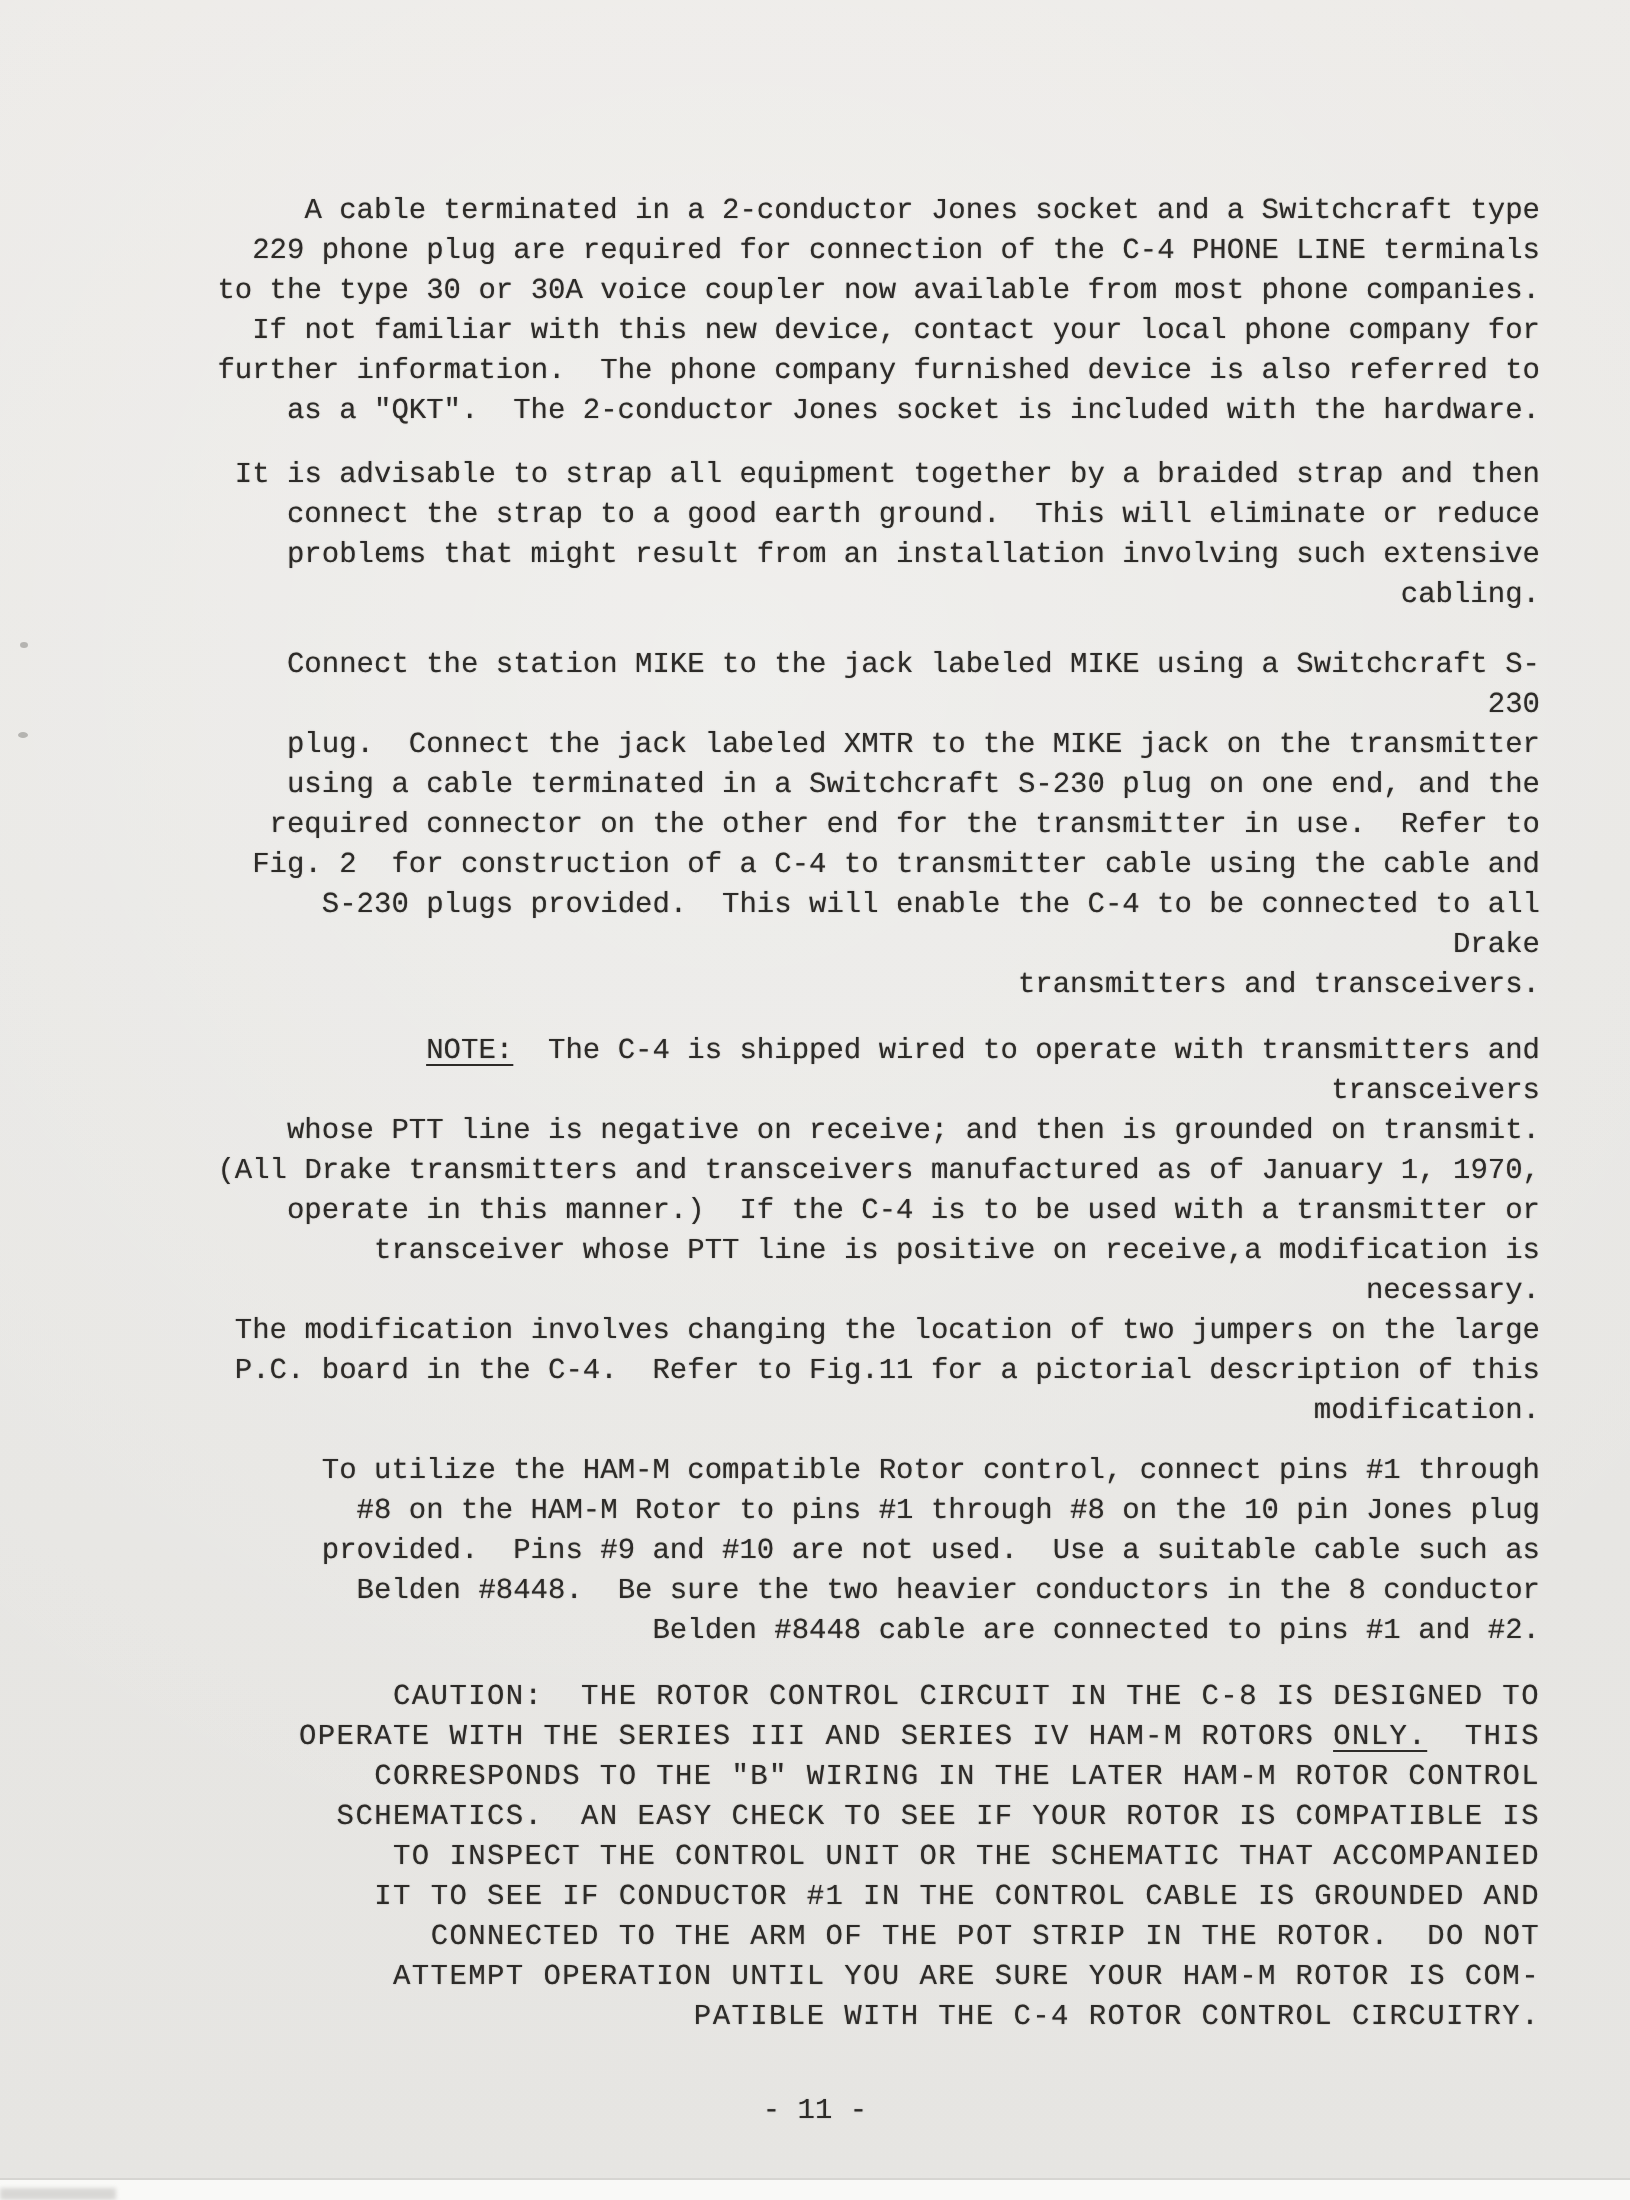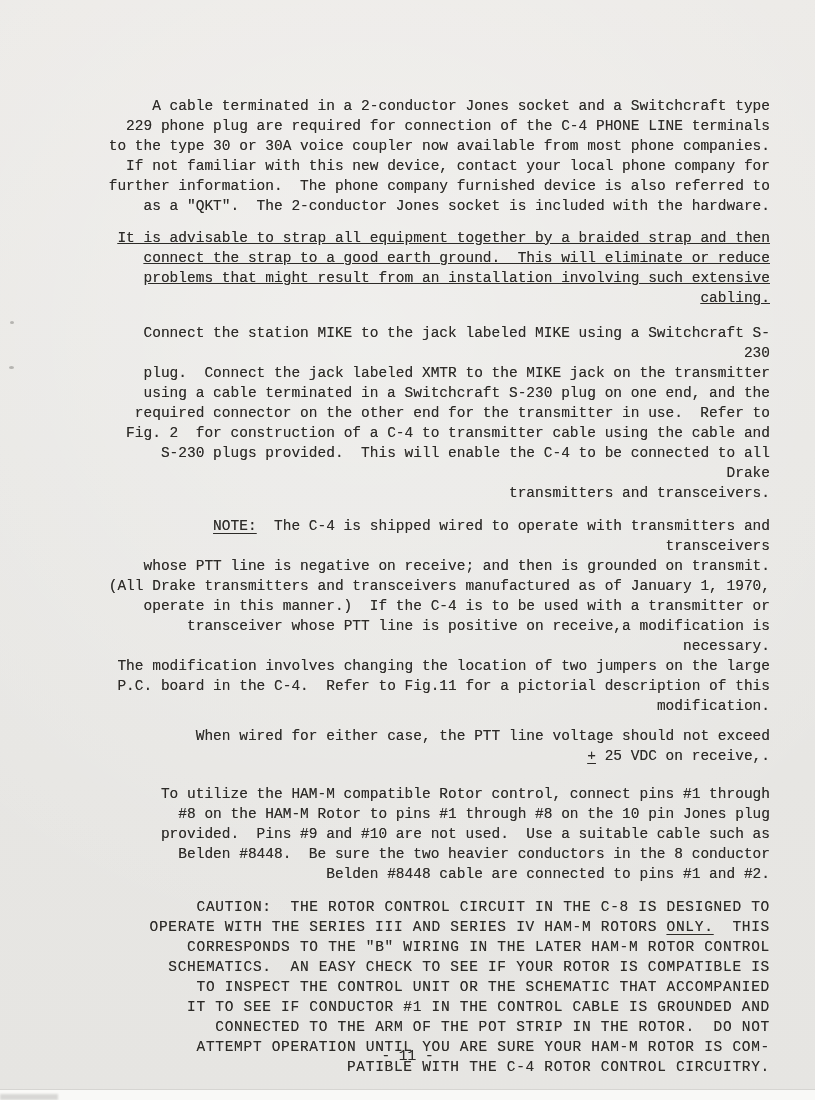--- a/index.html
+++ b/index.html
@@ -29,21 +29,21 @@
     line-height: 20px;
     color: #2d2b28;
   }
   .para {
     margin: 0;
     white-space: pre-wrap;
     text-shadow: 0 0 0.6px rgba(45, 43, 40, 0.55);
     text-align: right;
   }
   .mb12 { margin-bottom: 12px; }
-  .mb15 { margin-bottom: 15px; text-decoration: underline; }
+  .mb15 { margin-bottom: 15px; }
   .mb13 { margin-bottom: 13px; margin-left: 12px; }
   .mb10 { margin-bottom: 10px; }
   .mb18 { margin-bottom: 18px; }
   .mb17 { margin-bottom: 17px; }
   .caution {
     letter-spacing: 0.7px;
     margin-left: 5px;
   }
   .u {
     text-decoration: underline;
@@ -119,22 +119,20 @@
 
     <p class="para mb10"><span class="u">NOTE:</span><span>  The C-4 is shipped wired to operate with transmitters and transceivers
 whose PTT line is negative on receive; and then is grounded on transmit.
 (All Drake transmitters and transceivers manufactured as of January 1, 1970,
 operate in this manner.)  If the C-4 is to be used with a transmitter or
 transceiver whose PTT line is positive on receive,a modification is necessary.
 The modification involves changing the location of two jumpers on the large
 P.C. board in the C-4.  Refer to Fig.11 for a pictorial description of this
 modification.</span></p>
 
-    <p class="para mb18"><span>When wired for either case, the PTT line voltage should not exceed
-</span><span class="u">+</span><span> 25 VDC on receive,.</span></p>
 
 
     <p class="para mb13">To utilize the HAM-M compatible Rotor control, connect pins #1 through
 #8 on the HAM-M Rotor to pins #1 through #8 on the 10 pin Jones plug
 provided.  Pins #9 and #10 are not used.  Use a suitable cable such as
 Belden #8448.  Be sure the two heavier conductors in the 8 conductor
 Belden #8448 cable are connected to pins #1 and #2.</p>
 
     <p class="para caution"><span>CAUTION:  THE ROTOR CONTROL CIRCUIT IN THE C-8 IS DESIGNED TO
 OPERATE WITH THE SERIES III AND SERIES IV HAM-M ROTORS </span><span class="u">ONLY.</span><span>  THIS

